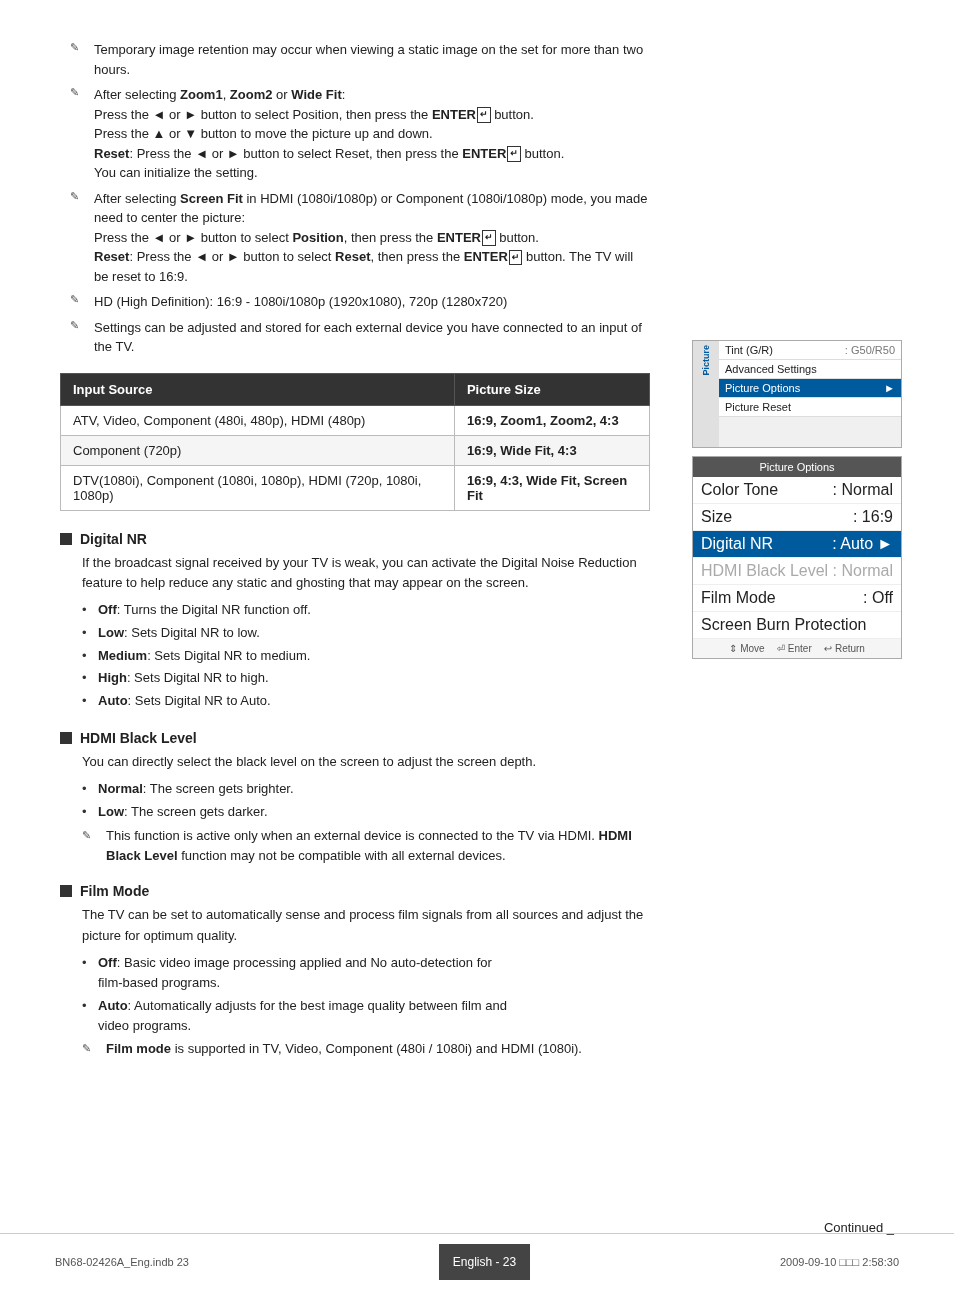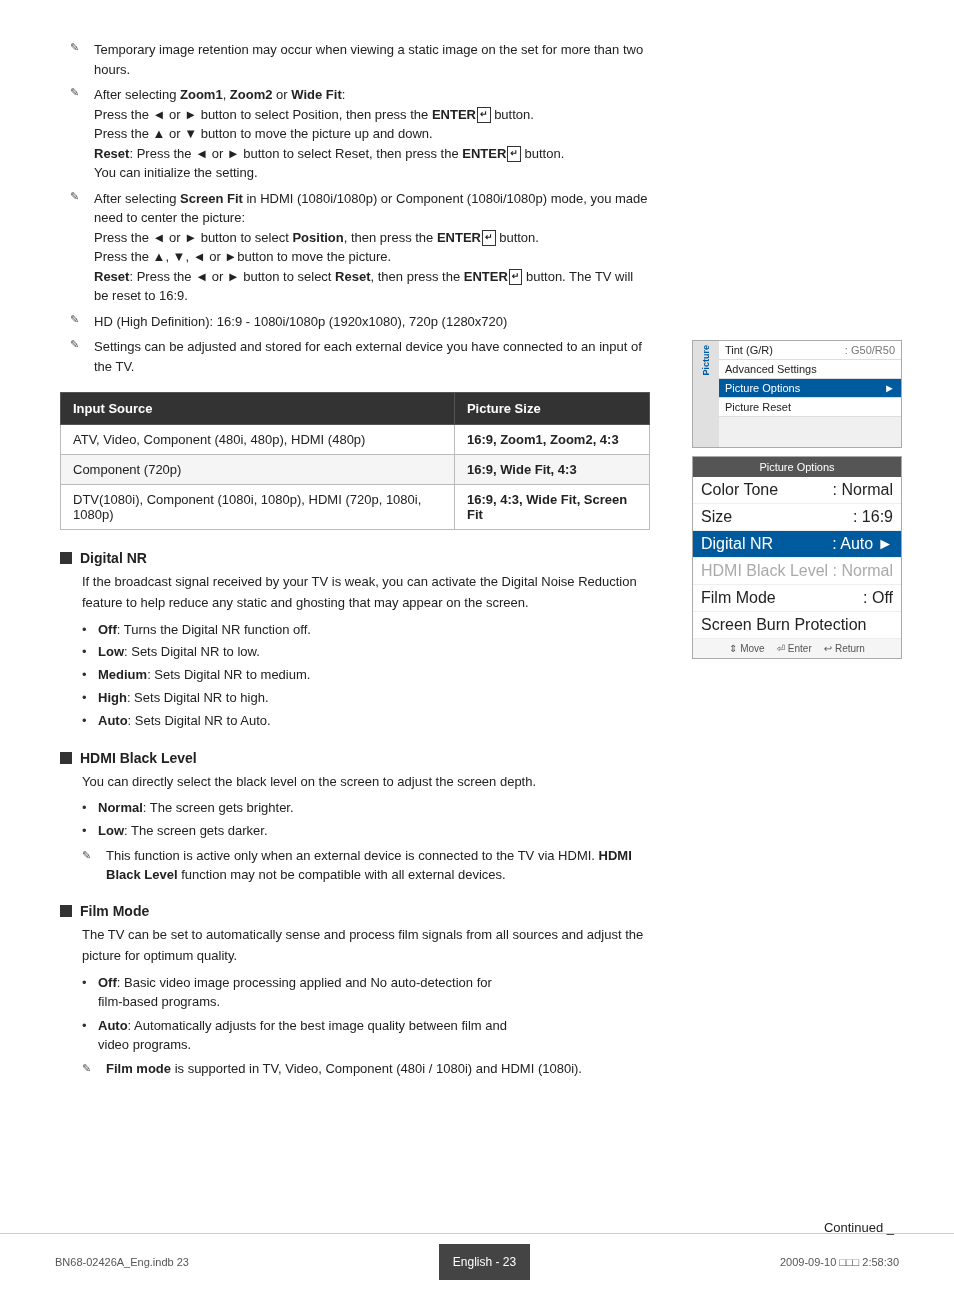--- a/index.html
+++ b/index.html
@@ -267,21 +267,20 @@
         <span class="sub-line"><b>Reset</b>: Press the ◄ or ► button to select Reset, then press the <b>ENTER<span class="enter-icon">↵</span></b> button.</span>
         <span class="sub-line">You can initialize the setting.</span>
       </span>
     </div>
 
     <div class="note-item">
       <span class="note-icon">✎</span>
       <span class="note-text">
         After selecting <b>Screen Fit</b> in HDMI (1080i/1080p) or Component (1080i/1080p) mode, you made need to center the picture:
         <span class="sub-line">Press the ◄ or ► button to select <b>Position</b>, then press the <b>ENTER<span class="enter-icon">↵</span></b> button.</span>
-        <span class="sub-line">Press the ▲, ▼, ◄ or ►button to move the picture.</span>
         <span class="sub-line"><b>Reset</b>: Press the ◄ or ► button to select <b>Reset</b>, then press the <b>ENTER<span class="enter-icon">↵</span></b> button. The TV will be reset to 16:9.</span>
       </span>
     </div>
 
     <div class="note-item">
       <span class="note-icon">✎</span>
       <span class="note-text">HD (High Definition): 16:9 - 1080i/1080p (1920x1080), 720p (1280x720)</span>
     </div>
 
     <div class="note-item">

